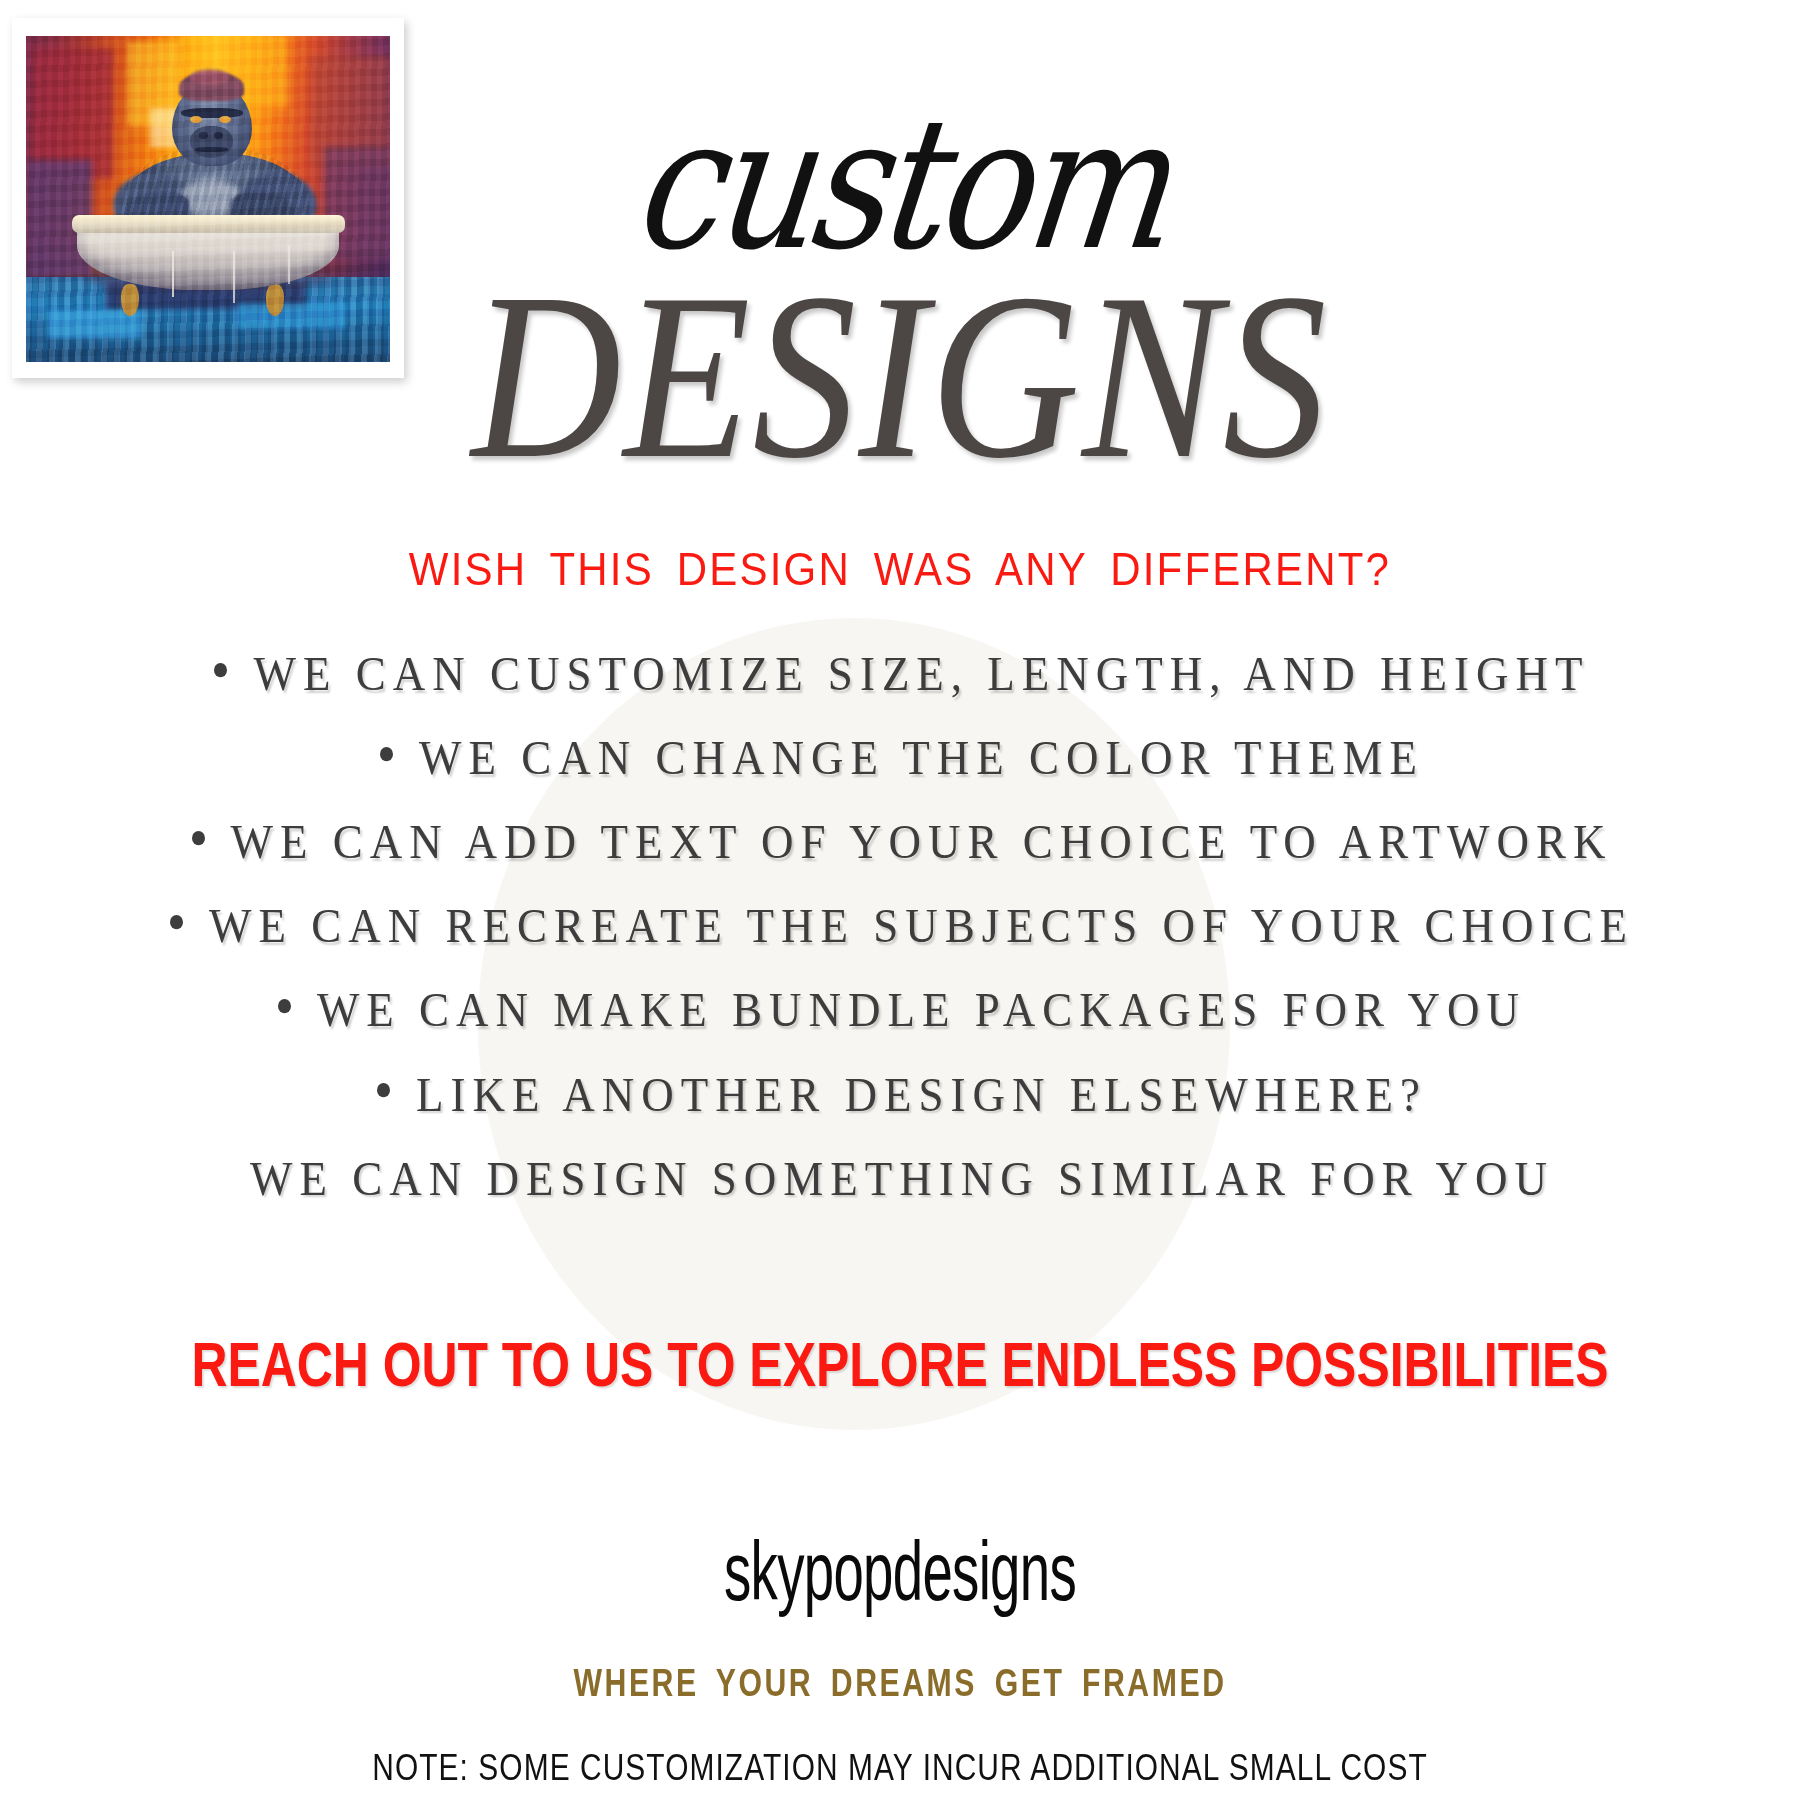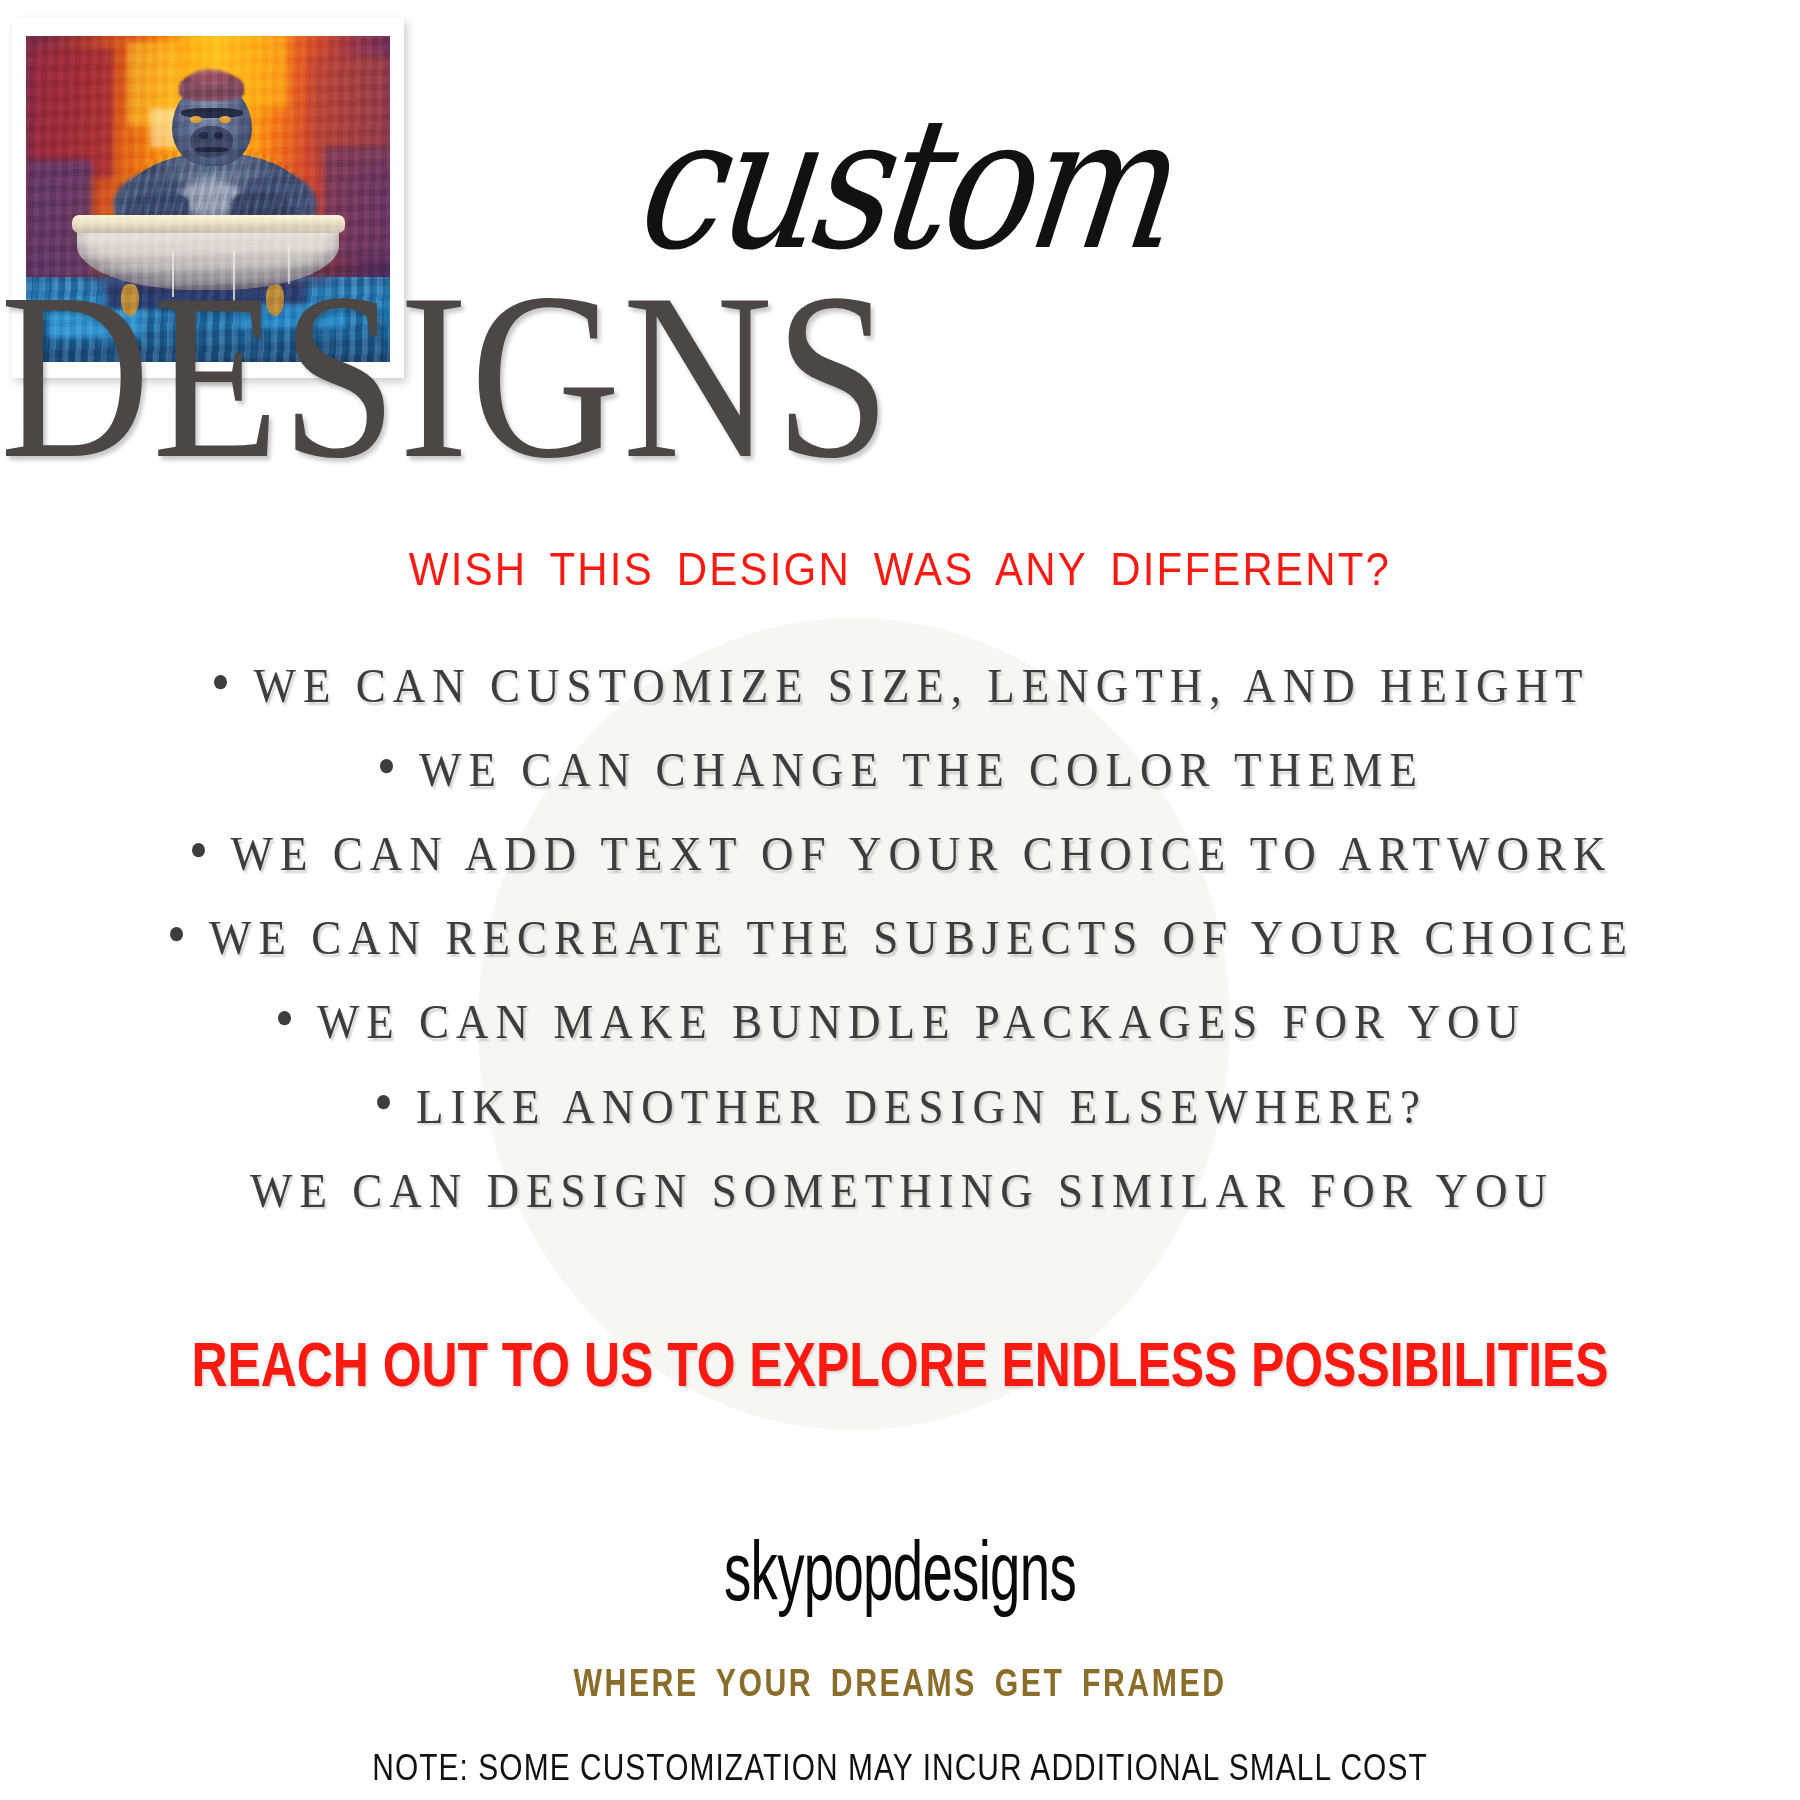--- a/index.html
+++ b/index.html
@@ -153,21 +153,23 @@
     line-height: 1;
     color: #111111;
     letter-spacing: -6px;
     transform: skewX(-9deg) scaleY(1.14) scaleX(0.96);
     padding-left: 22px;
   }
 
   #designs-word {
     position: absolute;
     left: 0; right: 0; top: 272px;
-    z-index: 4;
+    text-align: center;
+    z-index: 4;
+    font-style: italic;
   }
   #designs-word span {
     display: inline-block;
     font-family: "Liberation Serif", "DejaVu Serif", serif;
     font-weight: 400;
     font-size: 208px;
     line-height: 1;
     color: #4c4744;
     letter-spacing: 2px;
     transform: scaleY(1.14);
@@ -187,21 +189,21 @@
     word-spacing: 9px;
     transform: scaleY(1.12);
   }
 
   
   #feature-list {
     position: absolute;
     left: 4px; right: 0; top: 650px;
     z-index: 4;
     list-style: none;
-    margin: 16px;
+    margin: 4px;
     padding: 0;
   }
   #feature-list li {
     position: relative;
     text-align: center;
     font-family: "Liberation Serif", "DejaVu Serif", serif;
     font-weight: 400;
     font-size: 45px;
     line-height: 1;
     color: #3d3d3d;

